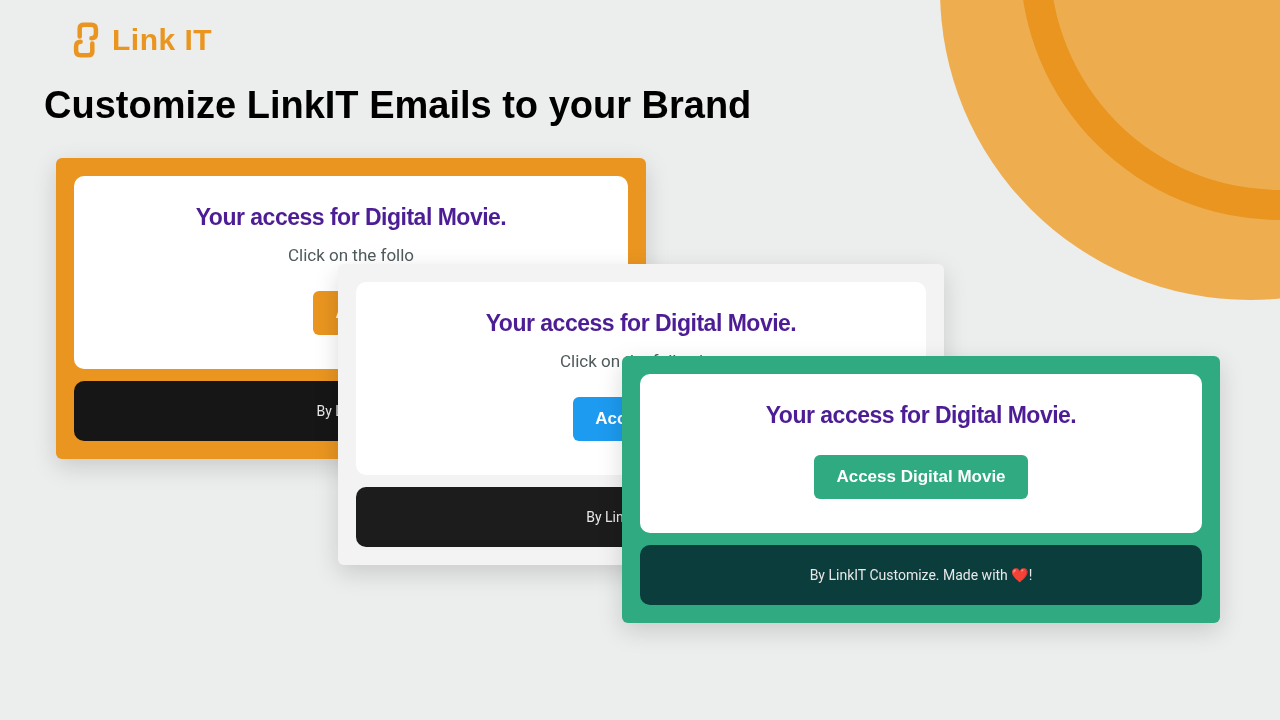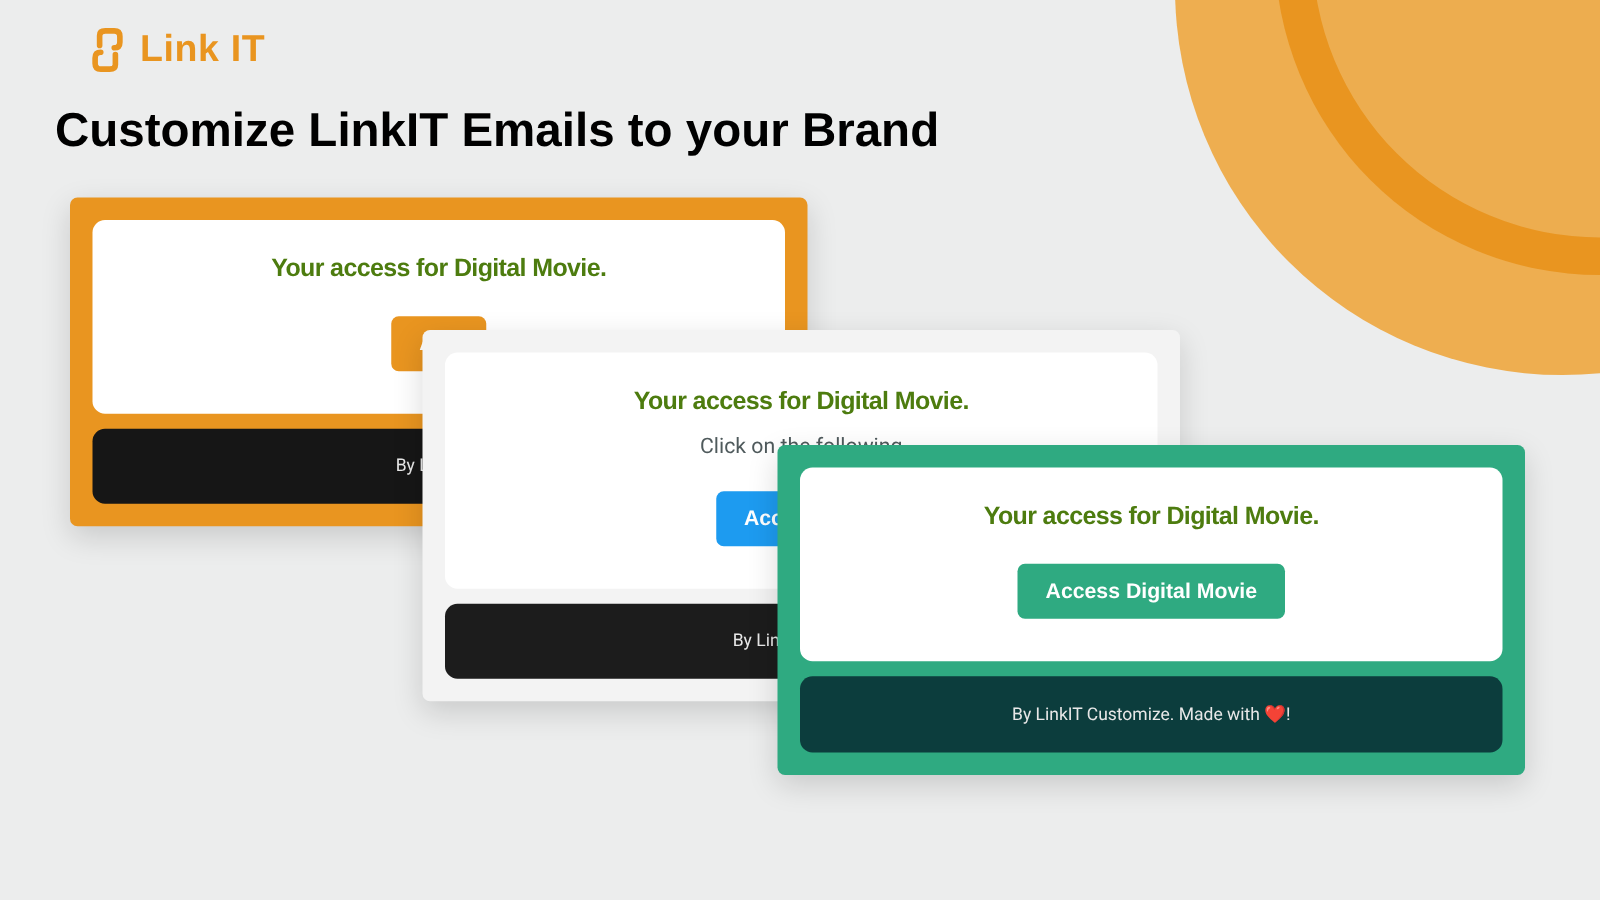--- a/index.html
+++ b/index.html
@@ -66,22 +66,22 @@
     }
     .card-inner {
       background: #ffffff;
       border-radius: 10px;
       padding: 28px 30px 34px;
       text-align: center;
     }
     .card-title {
       font-family: "Segoe UI", Arial, sans-serif;
       font-weight: 800;
-      font-size: 20px;
-      color: #4d7c0f;
+      font-size: 23px;
+      color: #4c1d95;
       letter-spacing: -0.5px;
     }
     .card-sub {
       margin-top: 14px;
       font-size: 17px;
       color: #4f5a5c;
     }
     .card-btn {
       display: inline-block;
       margin-top: 26px;
@@ -147,20 +147,21 @@
     </g>
   </svg>
   <span class="logo-text">Link IT</span>
 </div>
 
 <h1 class="page-title">Customize LinkIT Emails to your Brand</h1>
 
 <div class="card card-orange">
   <div class="card-inner">
     <div class="card-title">Your access for Digital Movie.</div>
+    <div class="card-sub">Click on the follo</div>
     <button class="card-btn">Acc</button>
   </div>
   <div class="card-footer">By LinkIT D</div>
 </div>
 
 <div class="card card-light">
   <div class="card-inner">
     <div class="card-title">Your access for Digital Movie.</div>
     <div class="card-sub">Click on the following</div>
     <button class="card-btn">Access Dig</button>

